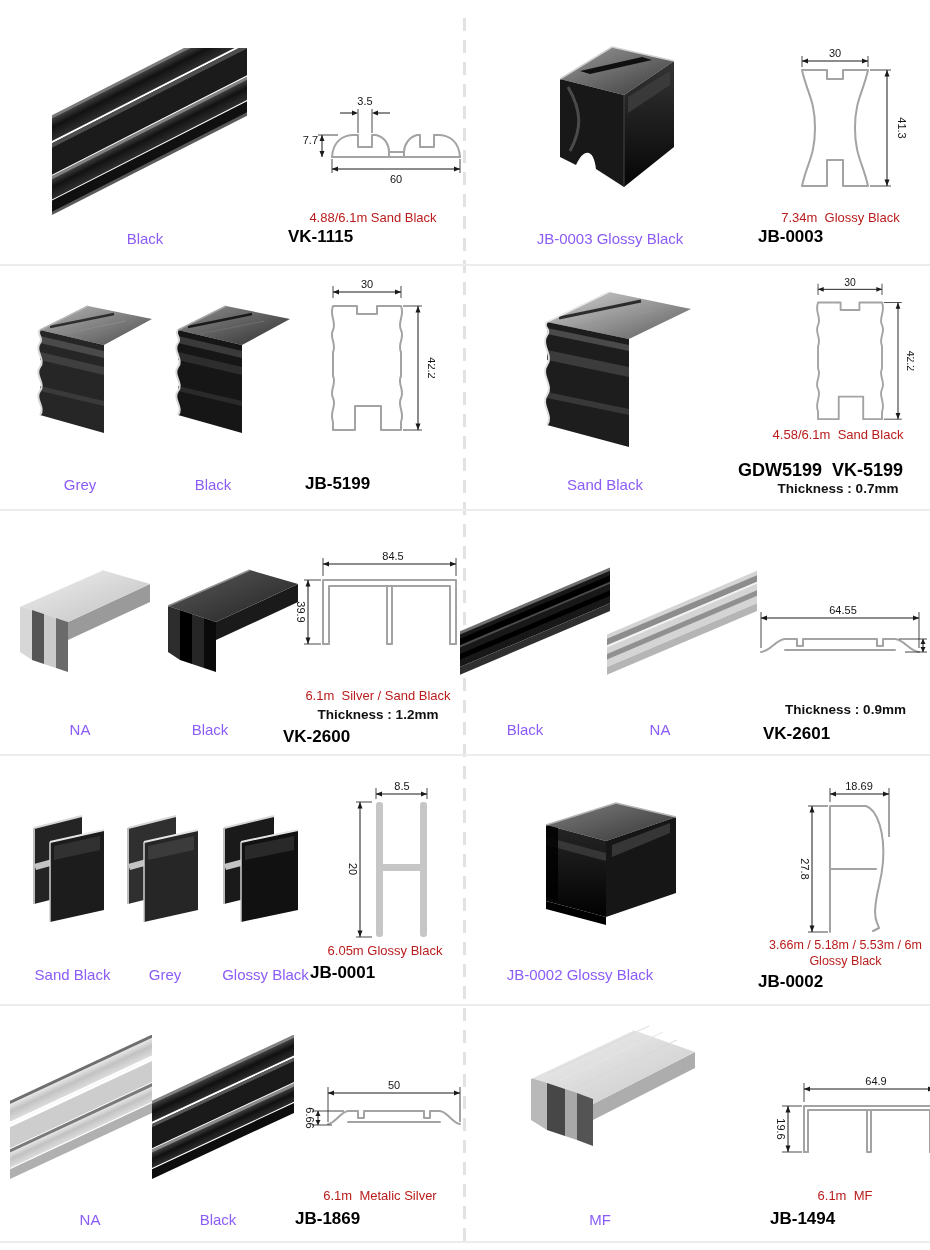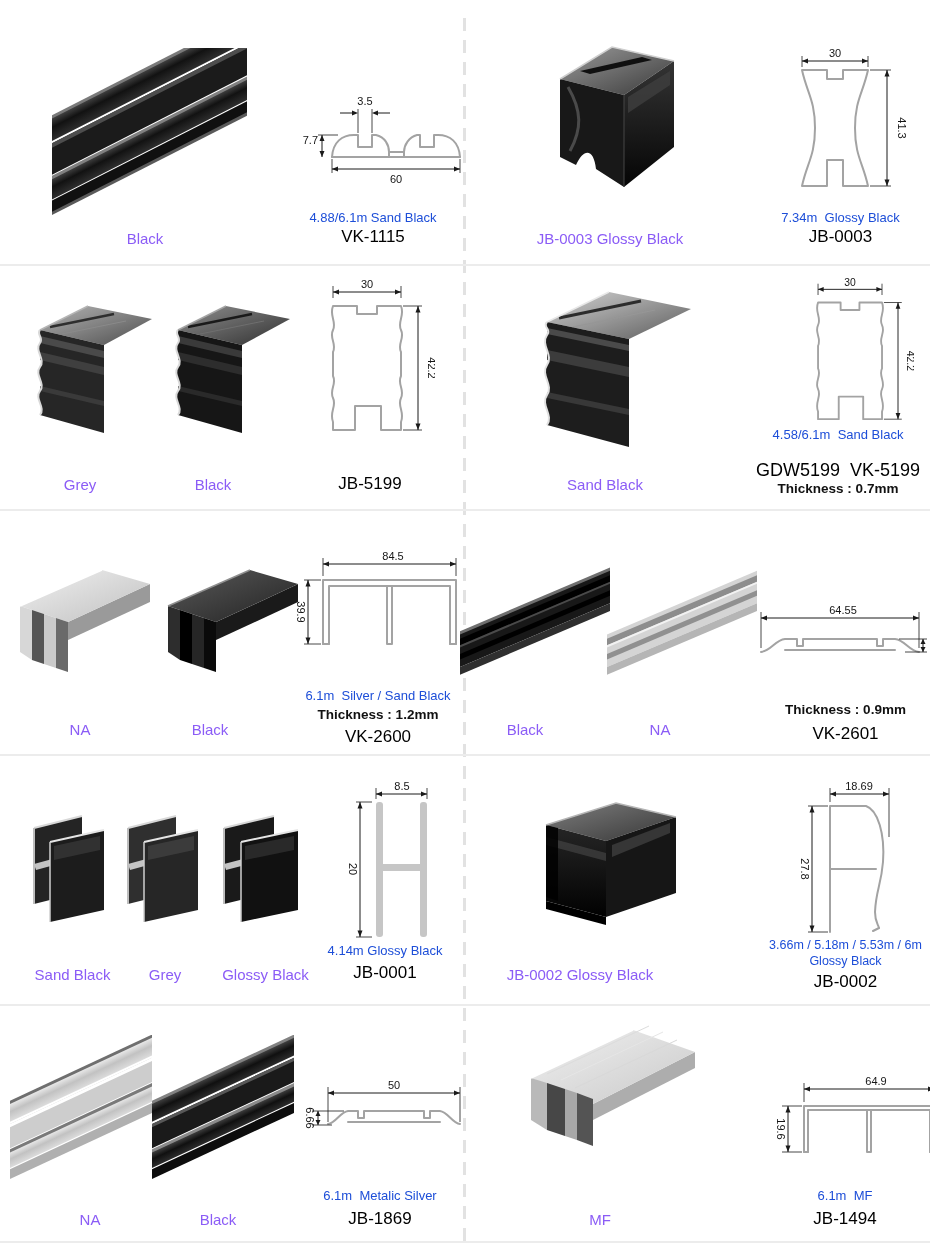--- a/index.html
+++ b/index.html
@@ -2,24 +2,24 @@
 <html><head>
 <meta charset="utf-8">
 <style>
   html,body{margin:0;padding:0;background:#fff;}
   #stage{position:relative;width:930px;height:1250px;background:#fff;overflow:hidden;
          font-family:"Liberation Sans",sans-serif;}
   .vdash{position:absolute;left:463px;top:18px;width:3px;height:1224px;
          background:repeating-linear-gradient(180deg,#e2e2e2 0 13px,transparent 13px 22px);}
   .hline{position:absolute;left:0;width:930px;height:0;border-top:2px solid #ececec;}
   .lbl{position:absolute;font-size:15px;color:#8b5cf6;text-align:center;white-space:pre;}
-  .spec{position:absolute;font-size:13px;color:#1d4ed8;text-align:center;white-space:pre;}
+  .spec{position:absolute;font-size:13px;color:#b91c1c;text-align:center;white-space:pre;}
   .spec.b{font-weight:bold;font-size:13.5px;color:#111;}
   .spec.s{font-size:12.5px;}
-  .code{position:absolute;font-size:17px;font-weight:normal;color:#000;text-align:center;white-space:pre;}
+  .code{position:absolute;font-size:17px;font-weight:bold;color:#000;white-space:pre;}
   .code.big{font-size:18px;}
   svg{position:absolute;overflow:hidden;}
   svg text{font-family:"Liberation Sans",sans-serif;font-size:11px;fill:#151515;}
   .pf{stroke:#a3a3a3;stroke-width:2;fill:none;stroke-linejoin:round;stroke-linecap:round;}
   .dl{stroke:#1a1a1a;stroke-width:1;fill:none;}
   .ex{stroke:#1a1a1a;stroke-width:0.8;fill:none;}
   .ah{fill:#1a1a1a;stroke:none;}
 </style>
 </head>
 <body>
@@ -332,21 +332,21 @@
     <path class="dl" d="M40,12 L91,12"></path>
     <polygon class="ah" points="40,12 46,9.5 46,14.5"></polygon>
       <polygon class="ah" points="91,12 85,9.5 85,14.5"></polygon>
     <text x="66" y="8" text-anchor="middle">8.5</text>
     <path class="ex" d="M20,20 L36,20 M20,155 L36,155"></path>
     <path class="dl" d="M24,20 L24,155"></path>
     <polygon class="ah" points="24,20 21.5,26.5 26.5,26.5"></polygon>
       <polygon class="ah" points="24,155 21.5,148.5 26.5,148.5"></polygon>
     <text x="13" y="87" text-anchor="middle" transform="rotate(90 13 87)">20</text>
   </svg>
-  <div class="spec" style="left:310px;top:943px;width:150px">4.14m Glossy Black</div>
+  <div class="spec" style="left:310px;top:943px;width:150px">6.05m Glossy Black</div>
   <div class="code" style="left:310px;top:963px;width:150px">JB-0001</div>
 
   <svg style="left:516px;top:785px" width="185" height="155" viewBox="0 0 185 155">
     <defs>
       <linearGradient id="g9" x1="0" y1="0" x2="1" y2="1">
         <stop offset="0" stop-color="#7d7d7d"></stop>
           <stop offset="1" stop-color="#373737"></stop>
       </linearGradient>
       <linearGradient id="g10" x1="0" y1="0" x2="0" y2="1">
         <stop offset="0" stop-color="#262626"></stop>

